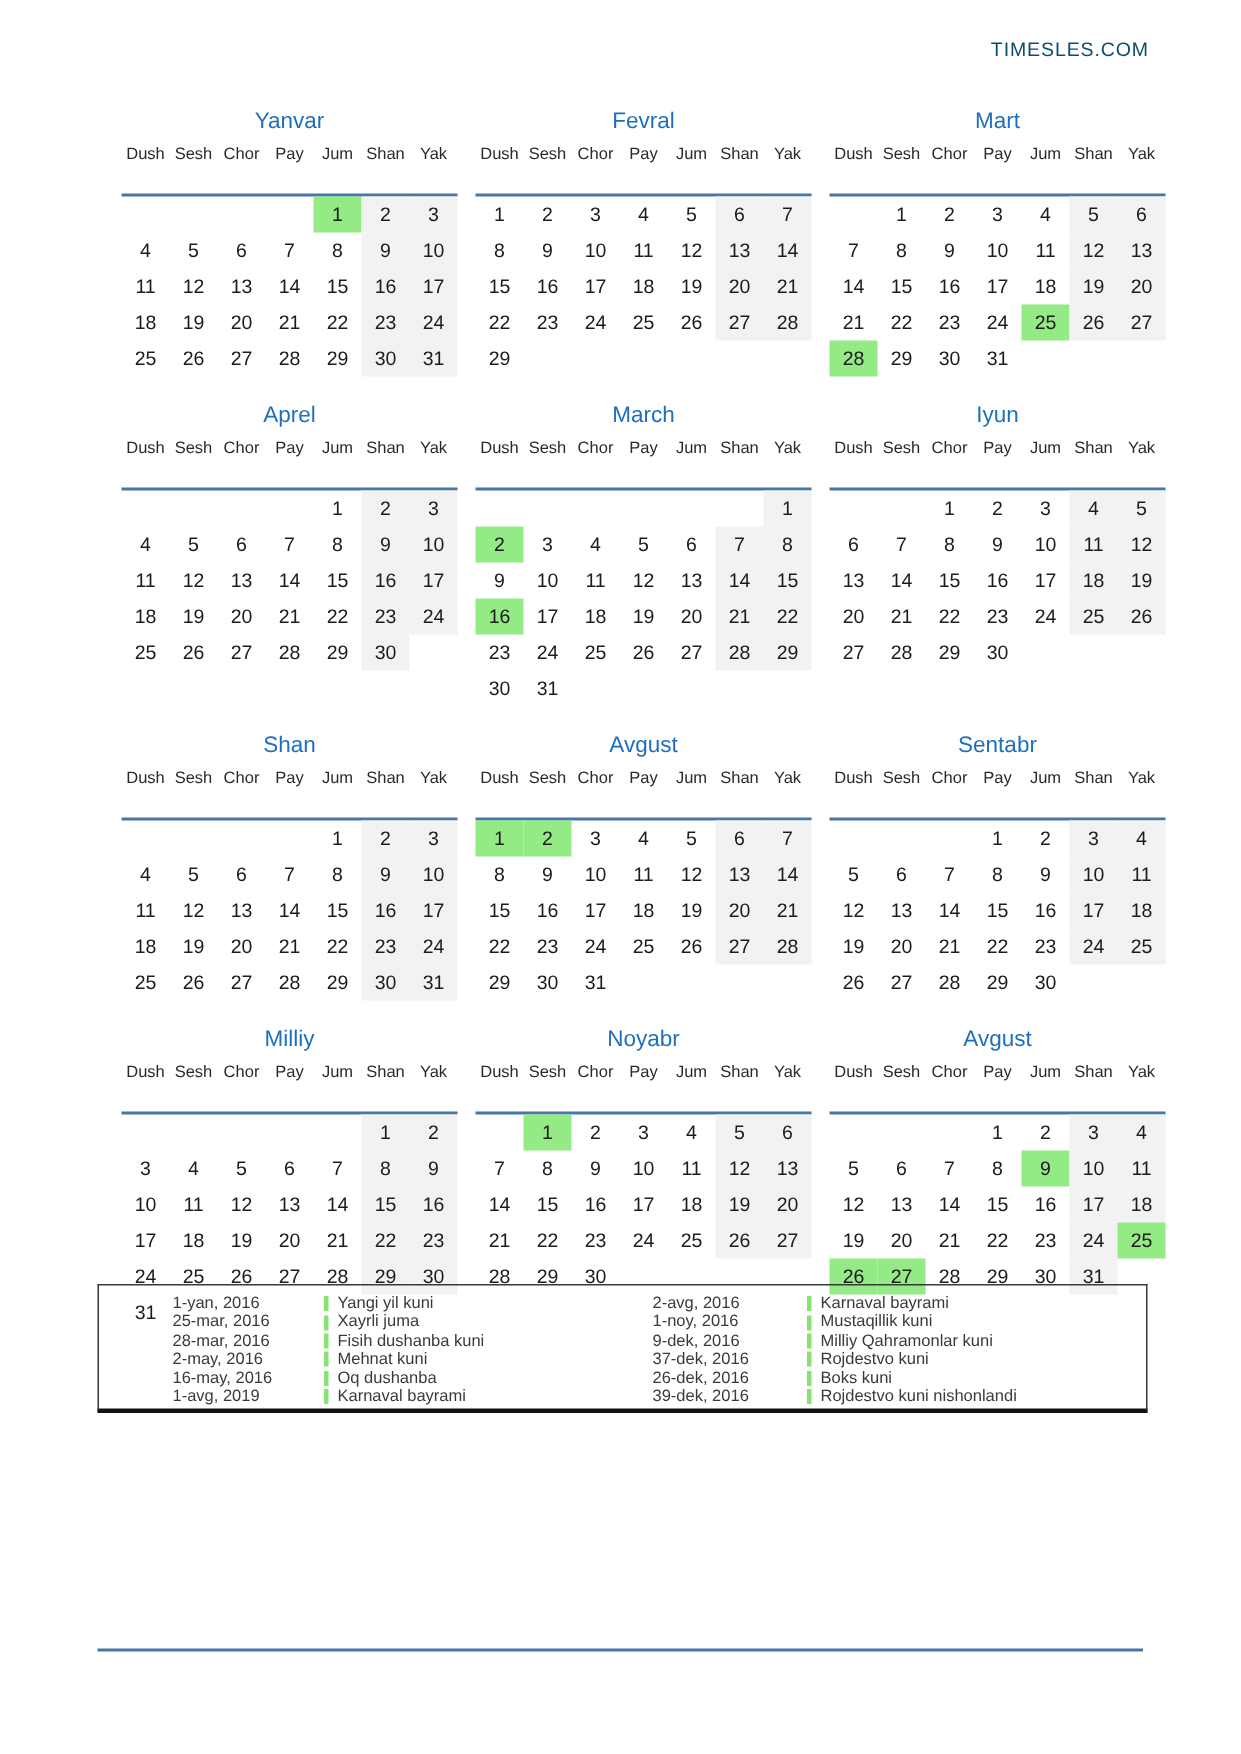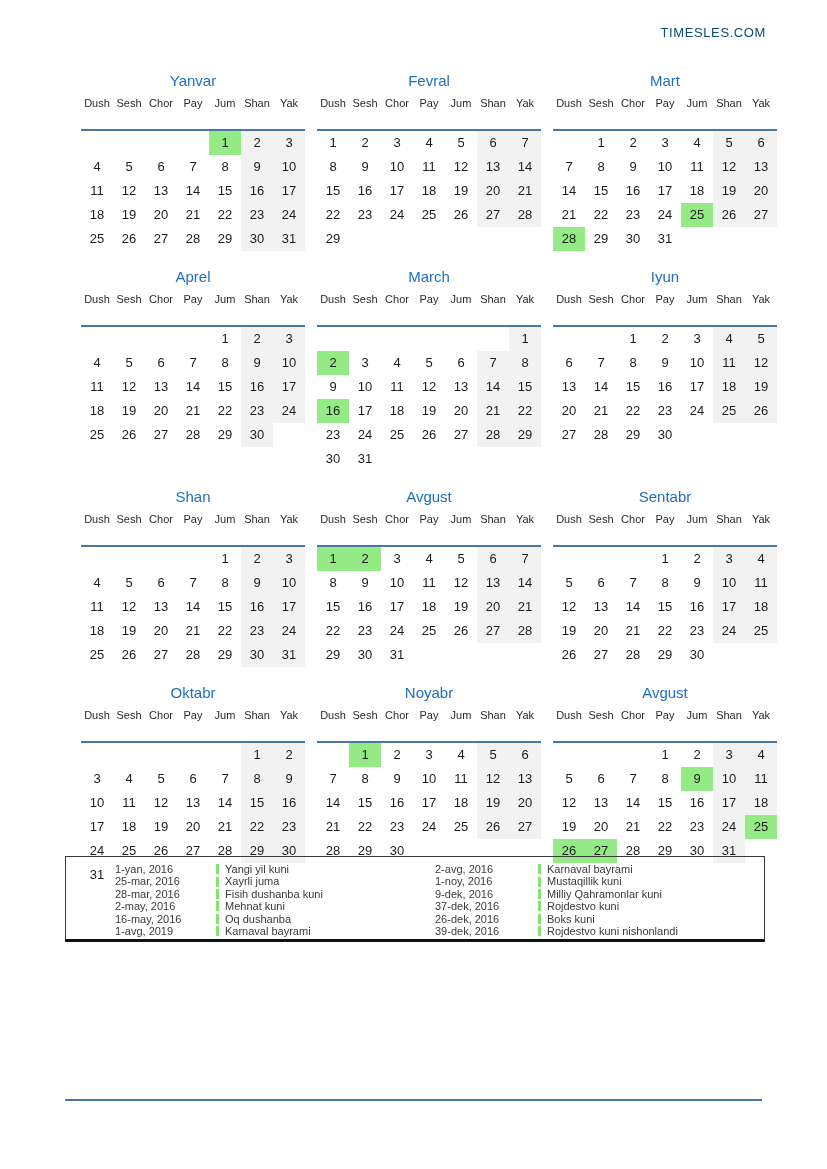--- a/index.html
+++ b/index.html
@@ -554,21 +554,21 @@
           <span class="day">26</span>
           <span class="day">27</span>
           <span class="day">28</span>
           <span class="day">29</span>
           <span class="day">30</span>
           <span class="day empty"></span>
           <span class="day empty"></span>
         </div>
       </div>
       <div class="month">
-        <div class="month-title">Oktabr</div>
+        <div class="month-title">Milliy</div>
         <div class="dow-row">
           <span class="dow">Dush</span>
           <span class="dow">Sesh</span>
           <span class="dow">Chor</span>
           <span class="dow">Pay</span>
           <span class="dow">Jum</span>
           <span class="dow">Shan</span>
           <span class="dow">Yak</span>
         </div>
         <div class="week">

